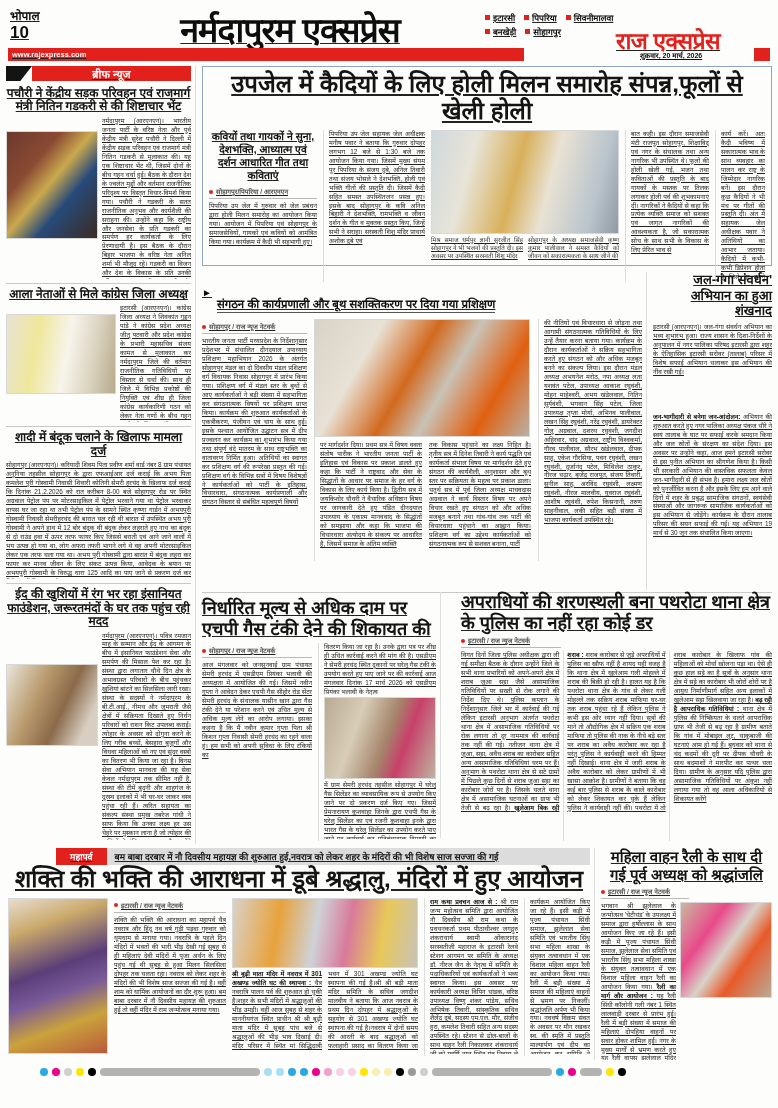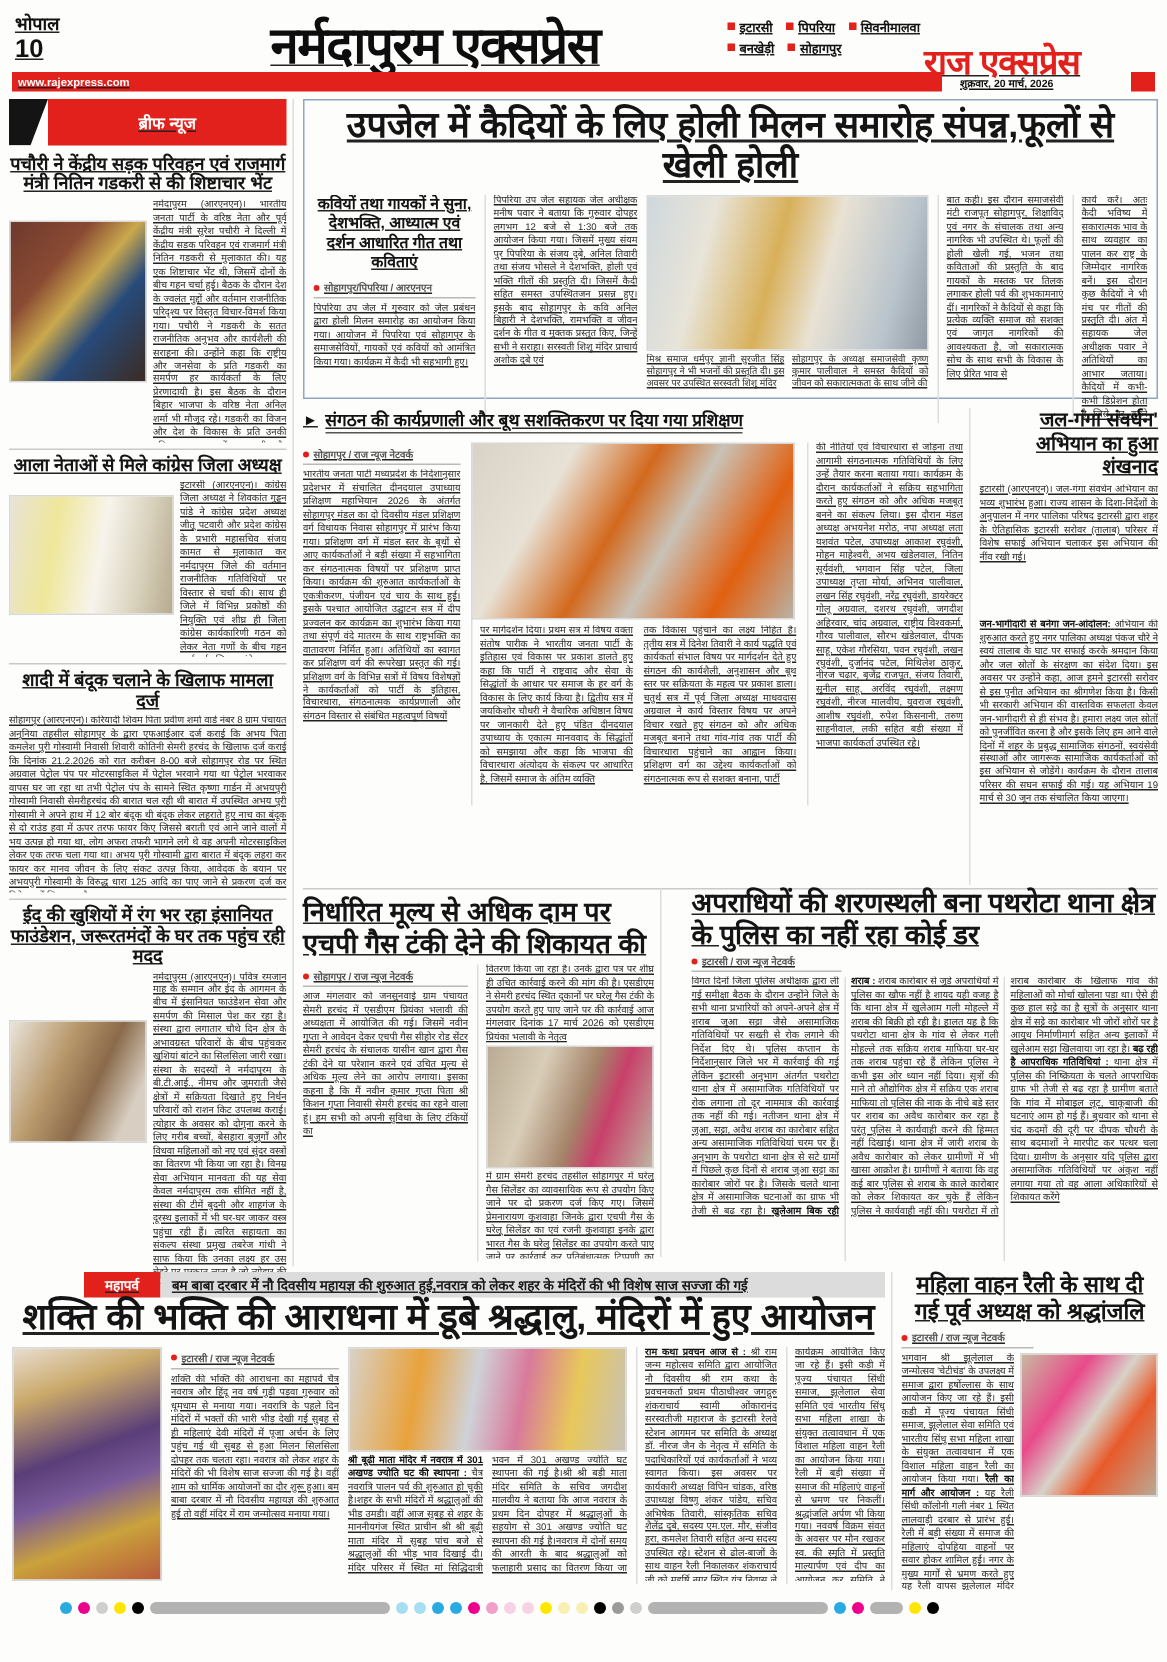--- a/index.html
+++ b/index.html
@@ -41,28 +41,28 @@
   .p-gadkari{background:linear-gradient(130deg,#6d3a2d 0%,#8a4a33 30%,#caa94e 48%,#274a7a 66%,#3c2b22 100%);}
   .p-congress{background:linear-gradient(100deg,#e8e3d6 0%,#efe79a 28%,#f7f4ec 55%,#d9d2bd 78%,#b7aa8e 100%);}
   .p-eid{background:linear-gradient(115deg,#e9e4da 0%,#b99a6d 35%,#8a6a4a 60%,#d8cfc2 85%);}
   .p-holi{background:linear-gradient(105deg,#cfd8dd 0%,#e8e4d8 22%,#d8b05a 45%,#e9e2d4 62%,#b9c4cc 85%,#8f9aa4 100%);}
   .p-training{background:linear-gradient(120deg,#d9d2c6 0%,#e8e2d6 25%,#d2691e 45%,#c9c2b6 60%,#e06010 80%,#b9b2a6 100%);}
   .p-gas{background:linear-gradient(110deg,#b9aa92 0%,#d8cdb8 30%,#a5846a 55%,#c8406a 70%,#beb4a0 100%);}
   .p-temple{background:linear-gradient(160deg,#e8ddd0 0%,#caa96a 20%,#5a3e78 45%,#7a5a9a 60%,#caa23c 78%,#b85a3a 100%);}
   .p-shaktigrp{background:linear-gradient(100deg,#d8d2c8 0%,#e8a23c 25%,#cfd2d8 45%,#d87a9a 62%,#e8c85a 80%,#c8c2b8 100%);}
   .p-rally{background:linear-gradient(125deg,#c8b9a0 0%,#e84a8a 30%,#d8d2c8 50%,#e85a2a 68%,#b9aa96 100%);}
   
-  .brief-head{display:flex;height:31px;}
+  .brief-head{display:flex;height:15px;}
   .brief-tri{width:26px;background:#141414;clip-path:polygon(0 0,100% 0,55% 100%,0 100%);}
   .brief-red{flex:1;background:var(--red);color:#fff;font-size:11px;font-weight:bold;
              display:flex;align-items:center;justify-content:center;}
   
   .kicker{display:flex;align-items:center;gap:5px;font-size:11.5px;font-weight:bold;color:#111;}
   .kicker .arrow{color:#111;font-size:10px;}
-  .kicker .ktext{border-bottom:1.5px solid #555;padding-bottom:1px;}
+  .kicker .ktext{border-bottom:1.5px solid #555;padding-bottom:1px;margin-top:24px;}
   
   .mp-label{background:var(--red);color:#fff;font-size:9px;font-weight:bold;
             padding:2px 14px;display:flex;align-items:center;}
   .mp-kicker{background:#dcdcdc;color:#1a1a1a;font-size:9px;font-weight:bold;
              display:flex;align-items:center;padding:2px 8px;flex:1;white-space:nowrap;overflow:hidden;}
   
   .reg{display:flex;align-items:center;gap:4px;}
   .reg .d{width:8px;height:8px;border-radius:50%;flex:0 0 auto;}
   .reg .bar{height:8px;border-radius:4px;background:#b3b3b3;flex:0 0 auto;}
   .c-cy{background:#29abe2}.c-mg{background:#ec008c}.c-ye{background:#ffe600}
@@ -103,21 +103,21 @@
           <span>सोहागपुर</span>
         </span>
     </div>
   </div>
   <div class="abs" style="left:110px;top:6px;width:360px;text-align:center;">
     <span class="masthead">नर्मदापुरम एक्सप्रेस</span>
   </div>
   <div class="abs" style="left:616px;top:24px;">
     <span class="brand">राज एक्सप्रेस</span>
   </div>
-  <div class="abs topstrip" style="left:8px;top:48px;width:620px;">
+  <div class="abs topstrip" style="left:8px;top:48px;width:516px;">
     <span class="website">www.rajexpress.com</span>
   </div>
   <div class="abs dateline" style="left:640px;top:51px;">शुक्रवार, 20 मार्च, 2026</div>
   <div class="abs red-sq-end" style="left:754px;top:48px;"></div>
 </div>
 
 <div class="abs" style="left:6px;top:66px;width:190px;height:778px;border-right:1px solid #ddd;padding-right:4px;box-sizing:border-box;">
   <div class="brief-head">
     <div class="brief-tri"></div>
     <div class="brief-red">ब्रीफ न्यूज</div>

